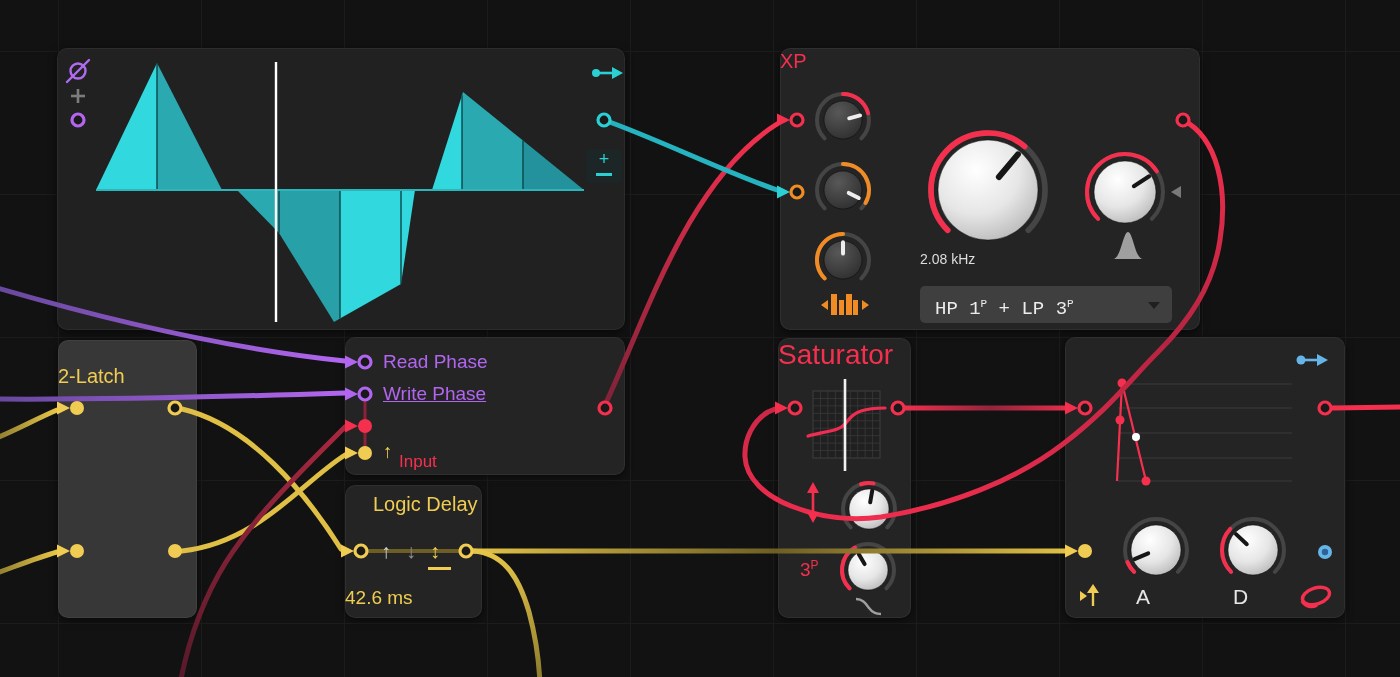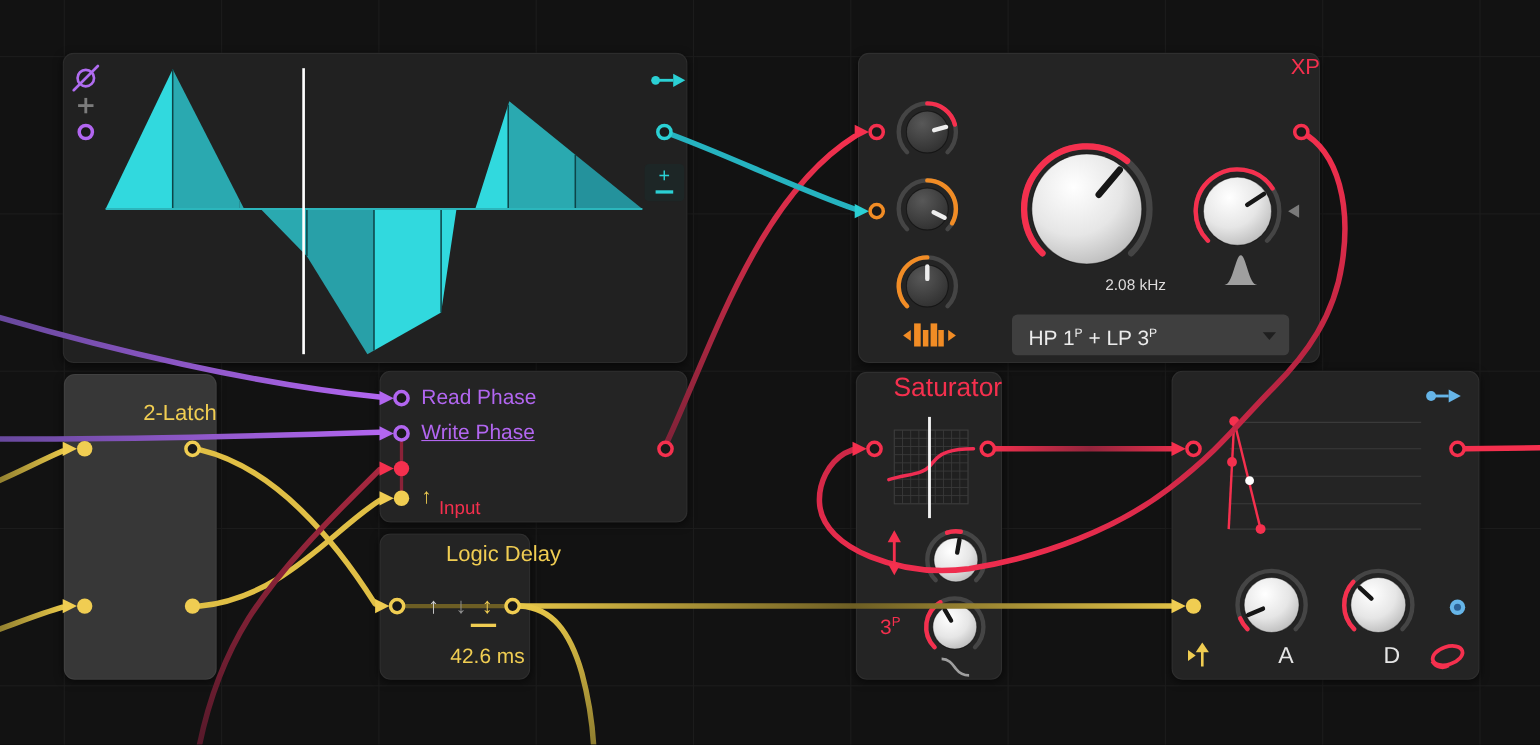--- a/index.html
+++ b/index.html
@@ -8,23 +8,23 @@
     background-image:linear-gradient(#1c1c1c 1px,transparent 1px),linear-gradient(90deg,#1c1c1c 1px,transparent 1px);
     background-size:143px 143px;background-position:58px 51px;
     font-family:"Liberation Sans","DejaVu Sans",sans-serif;}
   .module{position:absolute;background:#242424;border-radius:10px;z-index:5;
     box-shadow:inset 0 0 0 1px rgba(255,255,255,.05),0 2px 8px rgba(0,0,0,.55);}
   .module.light{background:#373737;}
   .module.darker{background:#212121;}
   svg.layer{position:absolute;left:0;top:0;z-index:10;pointer-events:none;}
   svg#overlay{z-index:20;}
   .lbl{position:absolute;z-index:30;white-space:nowrap;pointer-events:none;}
-  .ctr{text-align:right;}
+  .ctr{text-align:left;}
   .dropdown{position:absolute;left:920px;top:286px;width:252px;height:37px;background:#3f3f3f;
-    border-radius:5px;z-index:15;color:#ececec;font-size:19px;line-height:37px;}
+    border-radius:5px;z-index:15;color:#ececec;font-size:19px;line-height:37px;font-family:Liberation Mono, monospace;}
   .dropdown .txt{padding-left:15px;}
   .dropdown sup{font-size:11px;}
   .caret{position:absolute;right:12px;top:16px;width:0;height:0;
     border-left:6px solid transparent;border-right:6px solid transparent;border-top:7px solid #1f1f1f;}
   .pmbtn{position:absolute;left:586px;top:149px;width:36px;height:34px;background:#1d2626;border-radius:4px;
     z-index:15;color:#2bd0d4;text-align:center;font-size:18px;line-height:20px;}
   .pmbar{position:absolute;left:10px;top:24px;width:16px;height:3px;background:#2bd0d4;}
   .underline{position:absolute;left:428px;top:567px;width:23px;height:3px;background:#f0cd52;z-index:30;}
   sup.red{font-size:12px;}
 </style>
@@ -294,17 +294,17 @@
   <div class="lbl" style="left:383px;top:351px;color:#b266f0;font-size:19px;">Read Phase</div>
   <div class="lbl" style="left:383px;top:383px;color:#b266f0;font-size:19px;text-decoration:underline;">Write Phase</div>
   <div class="lbl" style="left:399px;top:415px;color:#f5304e;font-size:17px;margin-top:37px;">Input</div>
   <div class="lbl" style="left:383px;top:441px;color:#f0cd52;font-size:19px;">↑</div>
   <div class="lbl ctr" style="left:345px;top:493px;width:137px;height:24px;color:#f0cd52;font-size:20px;padding-left:28px;">Logic Delay</div>
   <div class="lbl ctr" style="left:381px;top:540px;width:18px;color:#d0d0d0;font-size:20px;pointer-events:auto;">↑</div>
   <div class="lbl ctr" style="left:406px;top:540px;width:18px;color:#909090;font-size:20px;pointer-events:auto;">↓</div>
   <div class="lbl ctr" style="left:430px;top:540px;width:18px;color:#f0cd52;font-size:20px;pointer-events:auto;">↕</div>
   <div class="underline"></div>
   <div class="lbl ctr" style="left:345px;top:587px;width:132px;height:24px;color:#f0cd52;font-size:19px;">42.6 ms</div>
-  <div class="lbl ctr" style="left:778px;top:339px;width:133px;height:24px;color:#f5304e;font-size:24px;">Saturator</div>
+  <div class="lbl ctr" style="left:778px;top:339px;width:133px;height:24px;color:#f5304e;font-size:28px;">Saturator</div>
   <div class="lbl" style="left:800px;top:558px;color:#f5304e;font-size:19px;"><span>3</span><sup class="red">P</sup></div>
   <div class="lbl ctr" style="left:1136px;top:585px;width:40px;color:#e6e6e6;font-size:21px;">A</div>
   <div class="lbl ctr" style="left:1233px;top:585px;width:40px;color:#e6e6e6;font-size:21px;">D</div>
 </div>
 
 </body></html>

